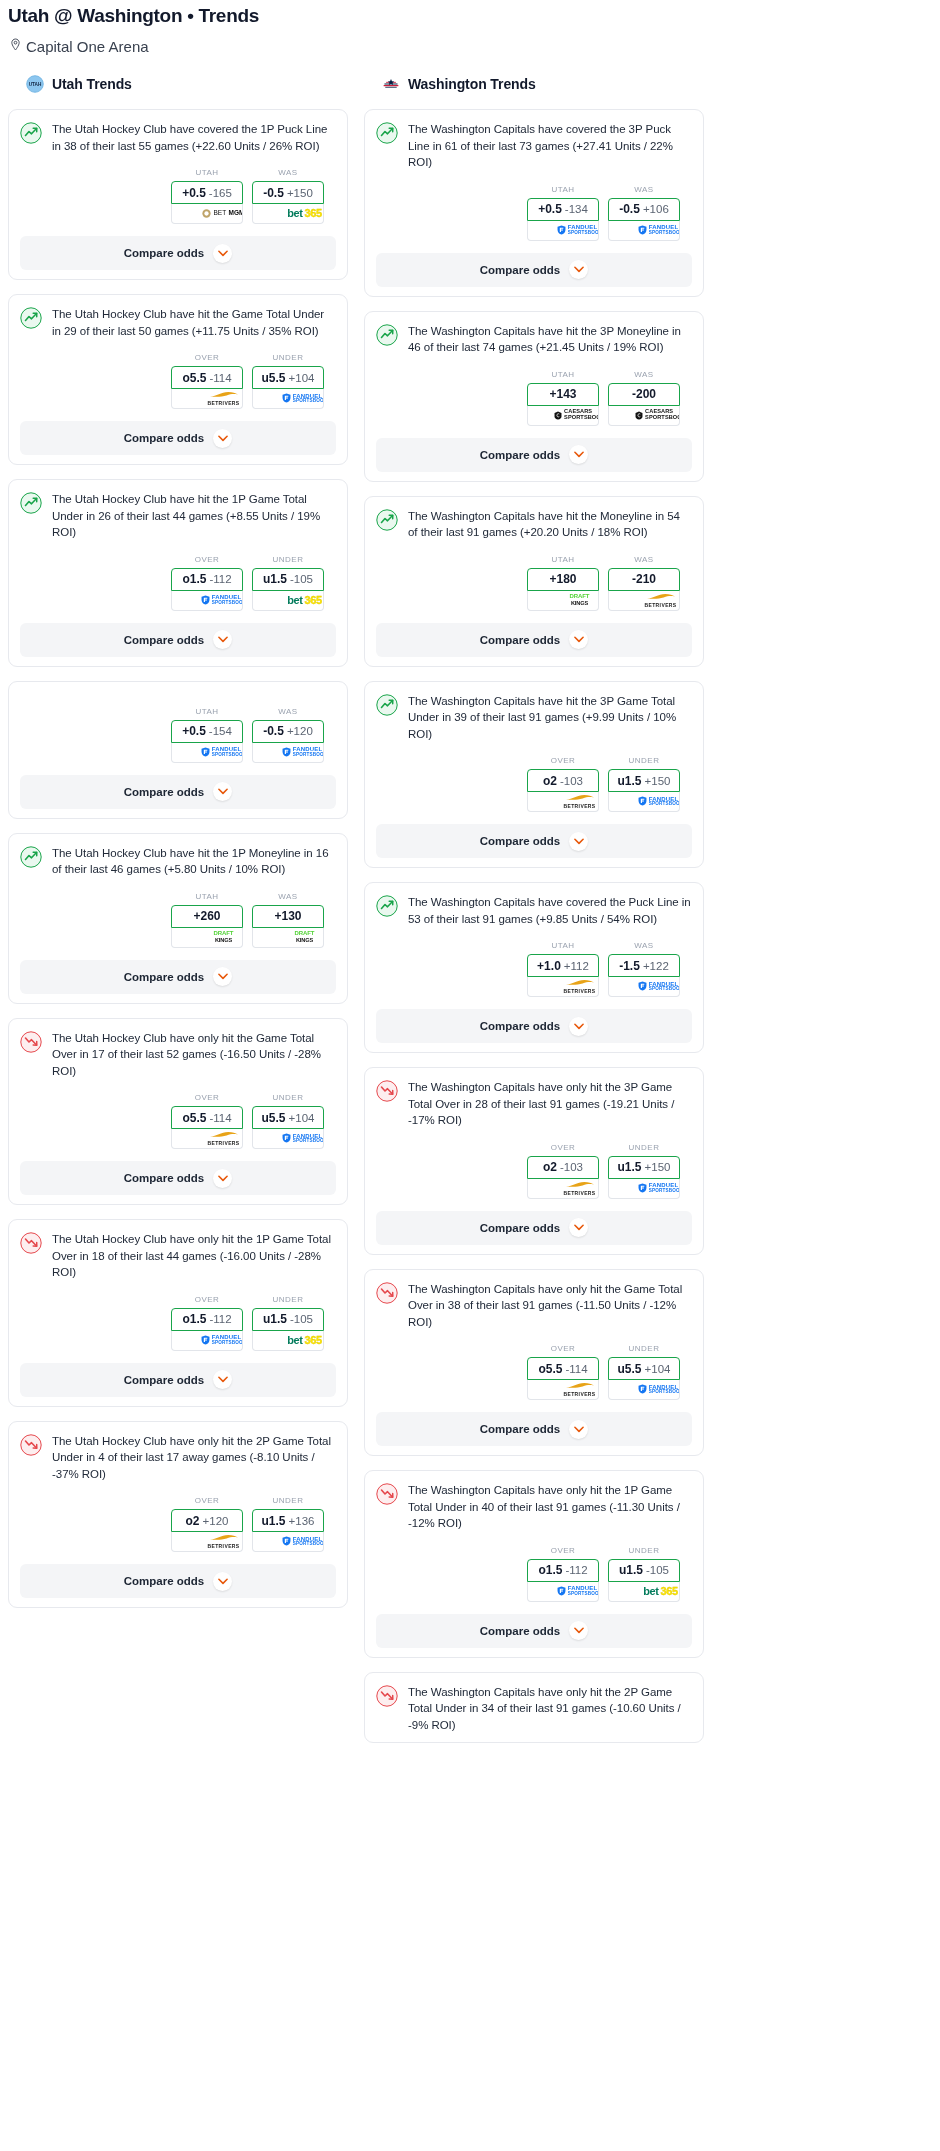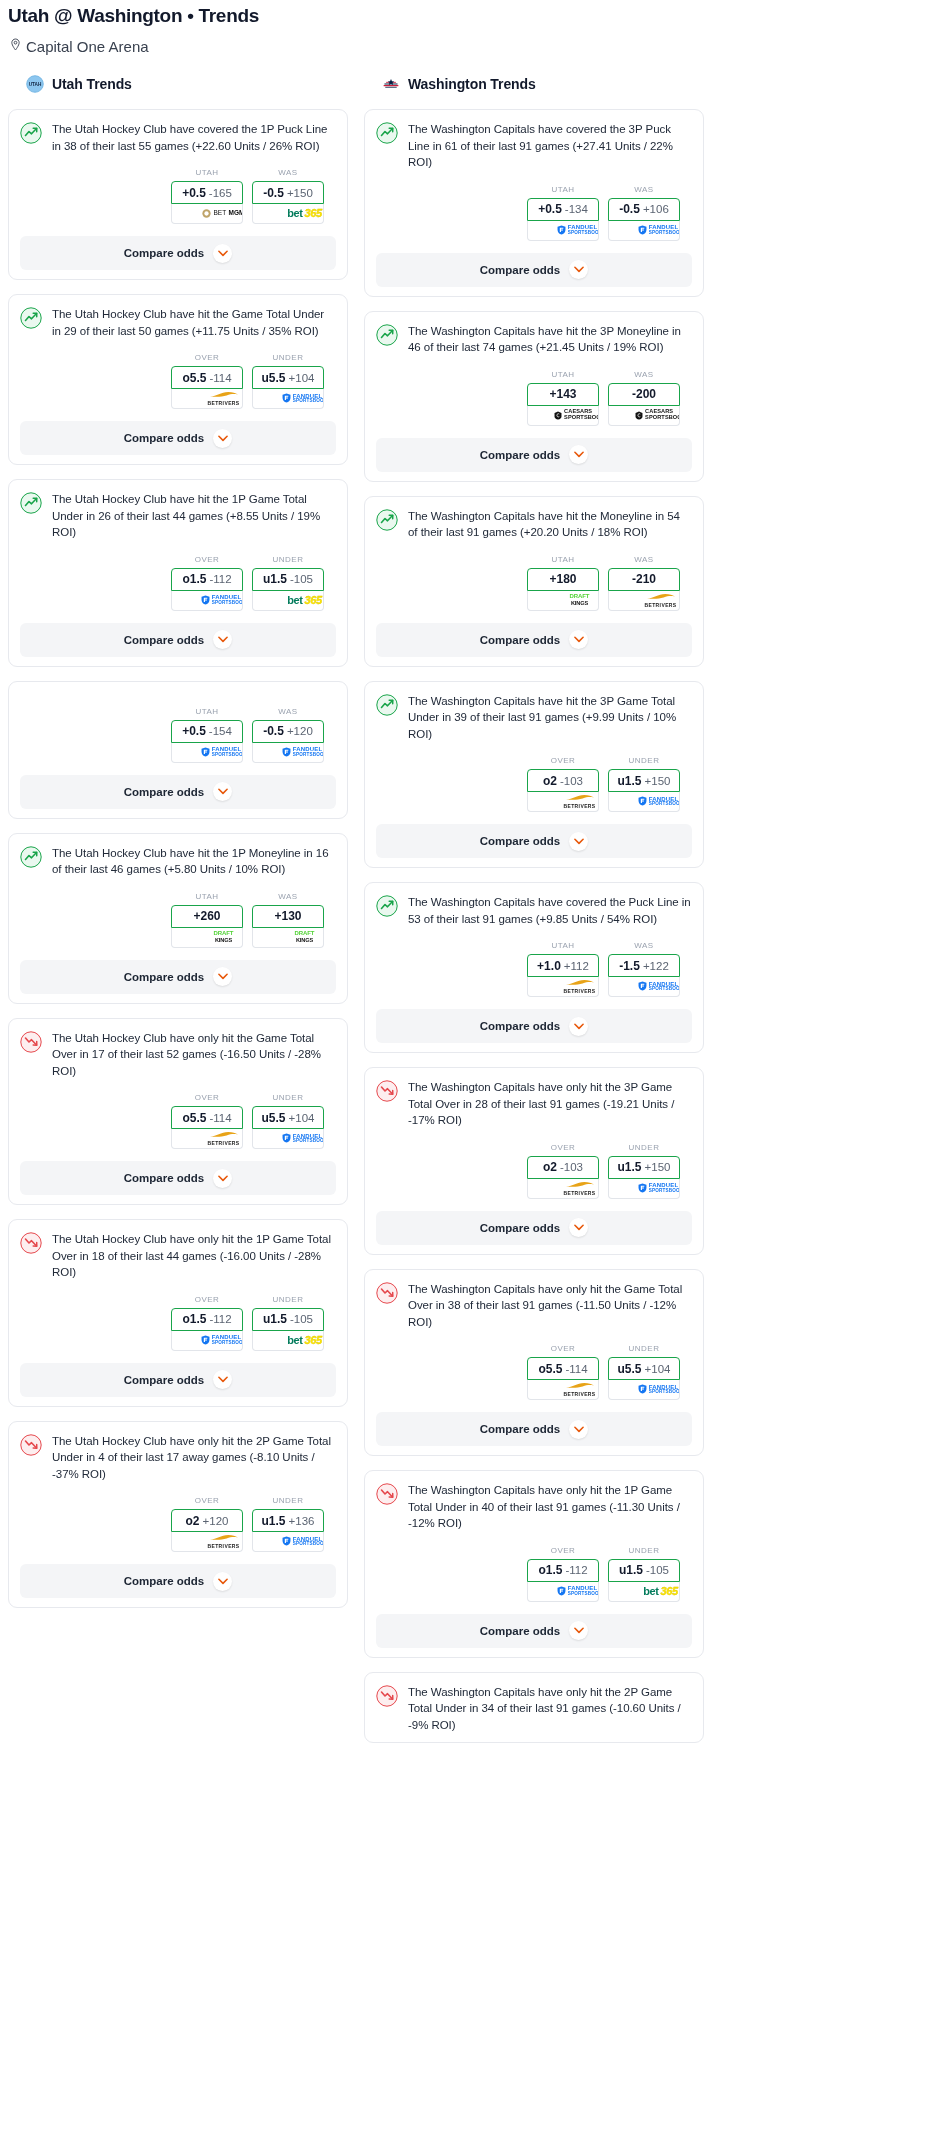--- a/index.html
+++ b/index.html
@@ -103,21 +103,21 @@
     background: #fff;
     overflow: hidden;
   }
 
   
   .logo { display: flex; align-items: center; justify-content: center; gap: 2px; line-height: 1; padding-left: 33px; }
   .lg-betmgm { font-size: 6.5px; letter-spacing: .1px; color: #0b0b0b; font-weight: bold; }
   .lg-betmgm .thin { font-weight: normal; }
   .lg-bet365 { font-size: 11px; font-weight: bold; letter-spacing: -0.4px; }
   .lg-bet365 .g { color: #027b5b; }
-  .lg-bet365 .y { color: #ffe600; font-style: italic; -webkit-text-stroke: 0.3px #d8c400; }
+  .lg-bet365 .y { color: #ffe600; -webkit-text-stroke: 0.3px #d8c400; }
   .lg-rivers { display: flex; flex-direction: column; align-items: center; line-height: 1; }
   .lg-rivers .word { font-size: 5px; font-weight: bold; letter-spacing: 0.4px; color: #1c1c1c; margin-top: 1px; }
   .lg-fanduel { display: flex; flex-direction: column; align-items: flex-start; line-height: 1.05; }
   .lg-fanduel .l1 { font-size: 6px; font-weight: bold; color: #1476f2; letter-spacing: .2px; }
   .lg-fanduel .l2 { font-size: 4.6px; font-weight: bold; color: #1476f2; letter-spacing: .2px; }
   .lg-dk { display: flex; flex-direction: column; align-items: center; line-height: 1.02; }
   .lg-dk .l1 { font-size: 6px; font-weight: bold; color: #53d337; letter-spacing: -.1px; }
   .lg-dk .l2 { font-size: 5.6px; font-weight: bold; color: #111; letter-spacing: -.1px; }
   .lg-caesars { display: flex; flex-direction: column; align-items: center; line-height: 1.05; }
   .lg-caesars .l1 { font-size: 5.6px; font-weight: bold; color: #111; letter-spacing: .1px; }
@@ -593,21 +593,21 @@
           </svg>
           <span class="col-head-title">Washington Trends</span>
         </div>
         <div class="card">
           <div class="card-top">
             <svg class="trend-icon" viewBox="0 0 22 22">
               <circle cx="11" cy="11" r="10.2" fill="#eaf8ef" stroke="#19a44a" stroke-width="1"></circle>
               <path d="M5.5 13.5 L9 9.5 L11.5 11.8 L16.5 6.5" stroke="#19a44a" stroke-width="1.6" fill="none" stroke-linecap="round" stroke-linejoin="round"></path>
               <path d="M13.2 6.3 L16.8 6.2 L16.7 9.8" stroke="#19a44a" stroke-width="1.5" fill="none" stroke-linecap="round" stroke-linejoin="round"></path>
             </svg>
-            <div class="trend-text">The Washington Capitals have covered the 3P Puck Line in 61 of their last 91 games (+27.41 Units / 22% ROI)</div>
+            <div class="trend-text">The Washington Capitals have covered the 3P Puck Line in 61 of their last 73 games (+27.41 Units / 22% ROI)</div>
           </div>
           <div class="odds-area">
             <div class="odds-col">
               <div class="odds-label">UTAH</div>
               <div class="odds-box">
                 <span class="odds-line">+0.5</span>
                 <span class="odds-price">-134</span>
               </div>
               <div class="book-box">
                 <span class="logo lg-fanduel" style="flex-direction:row;gap:2px;align-items:center;">

